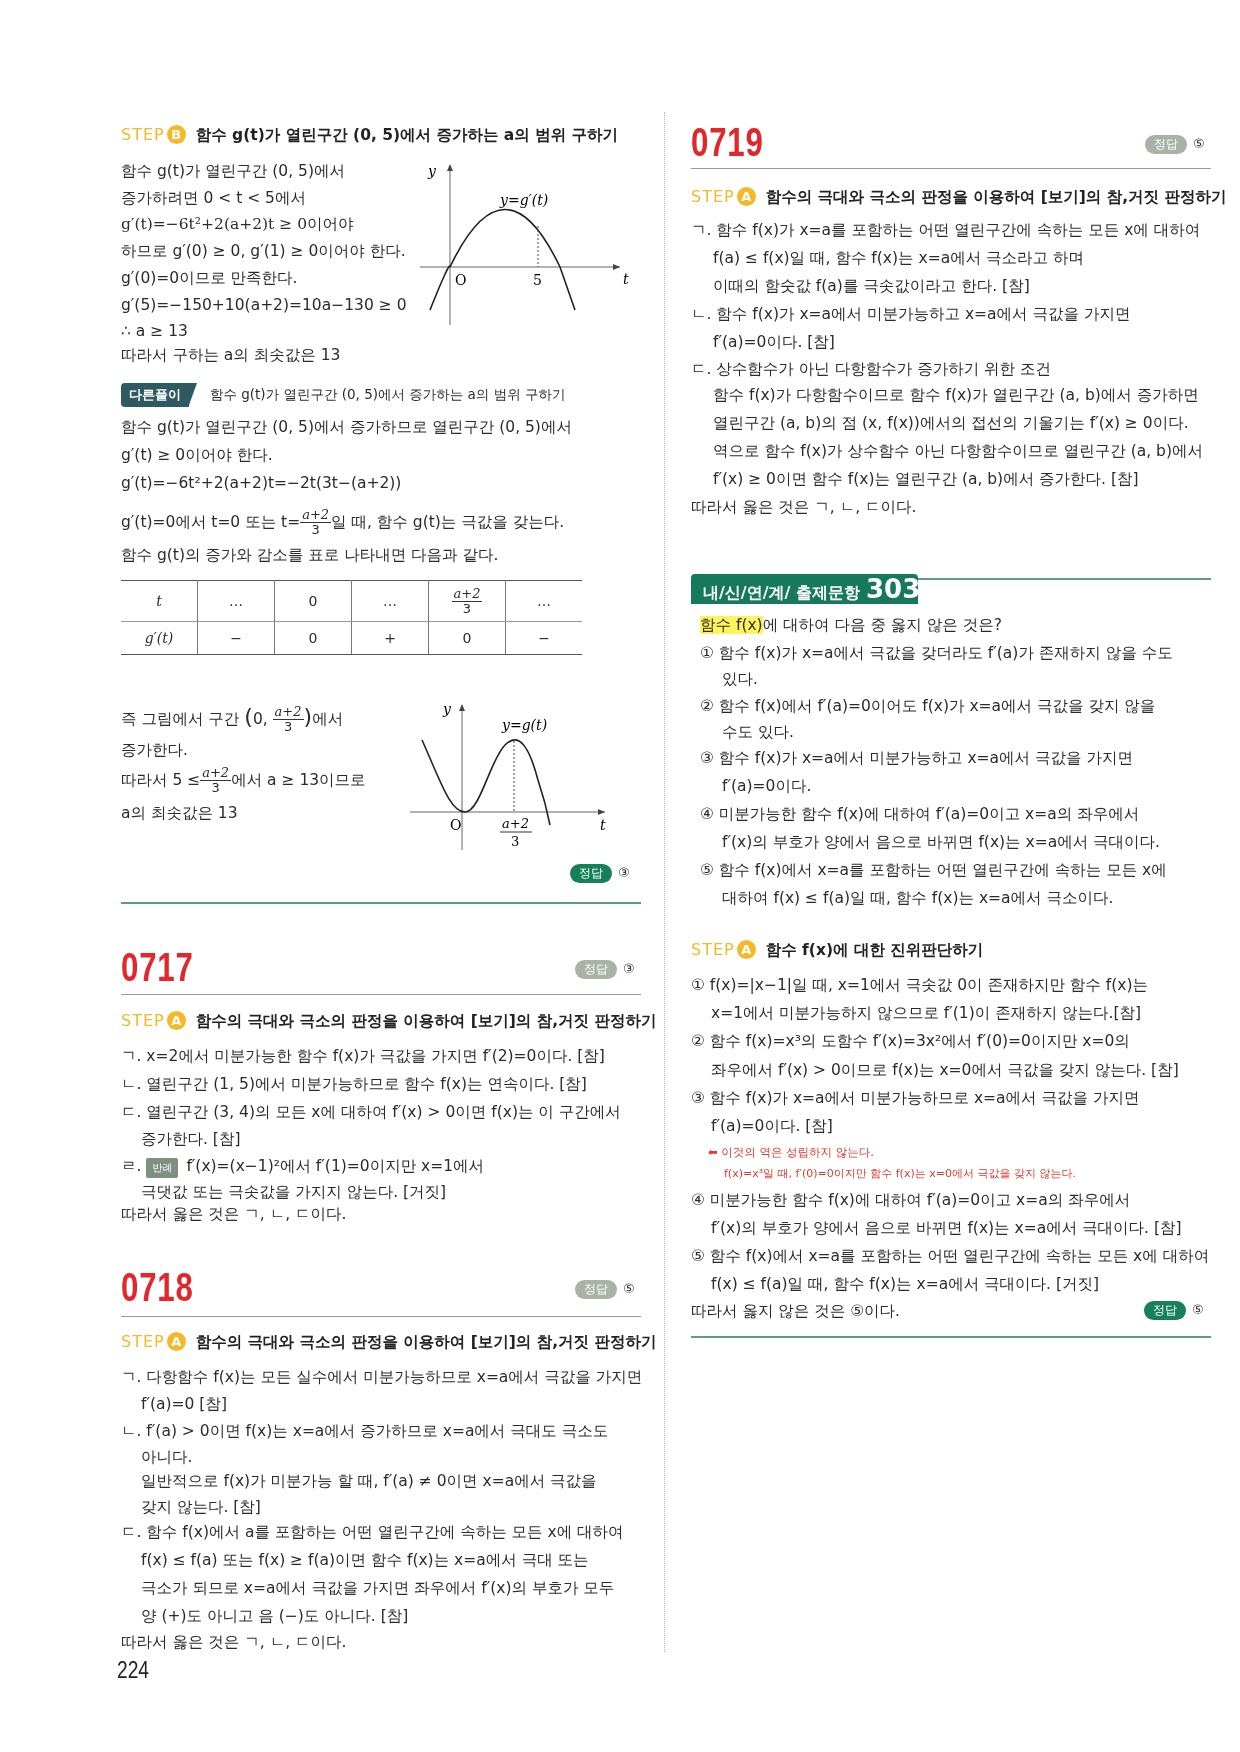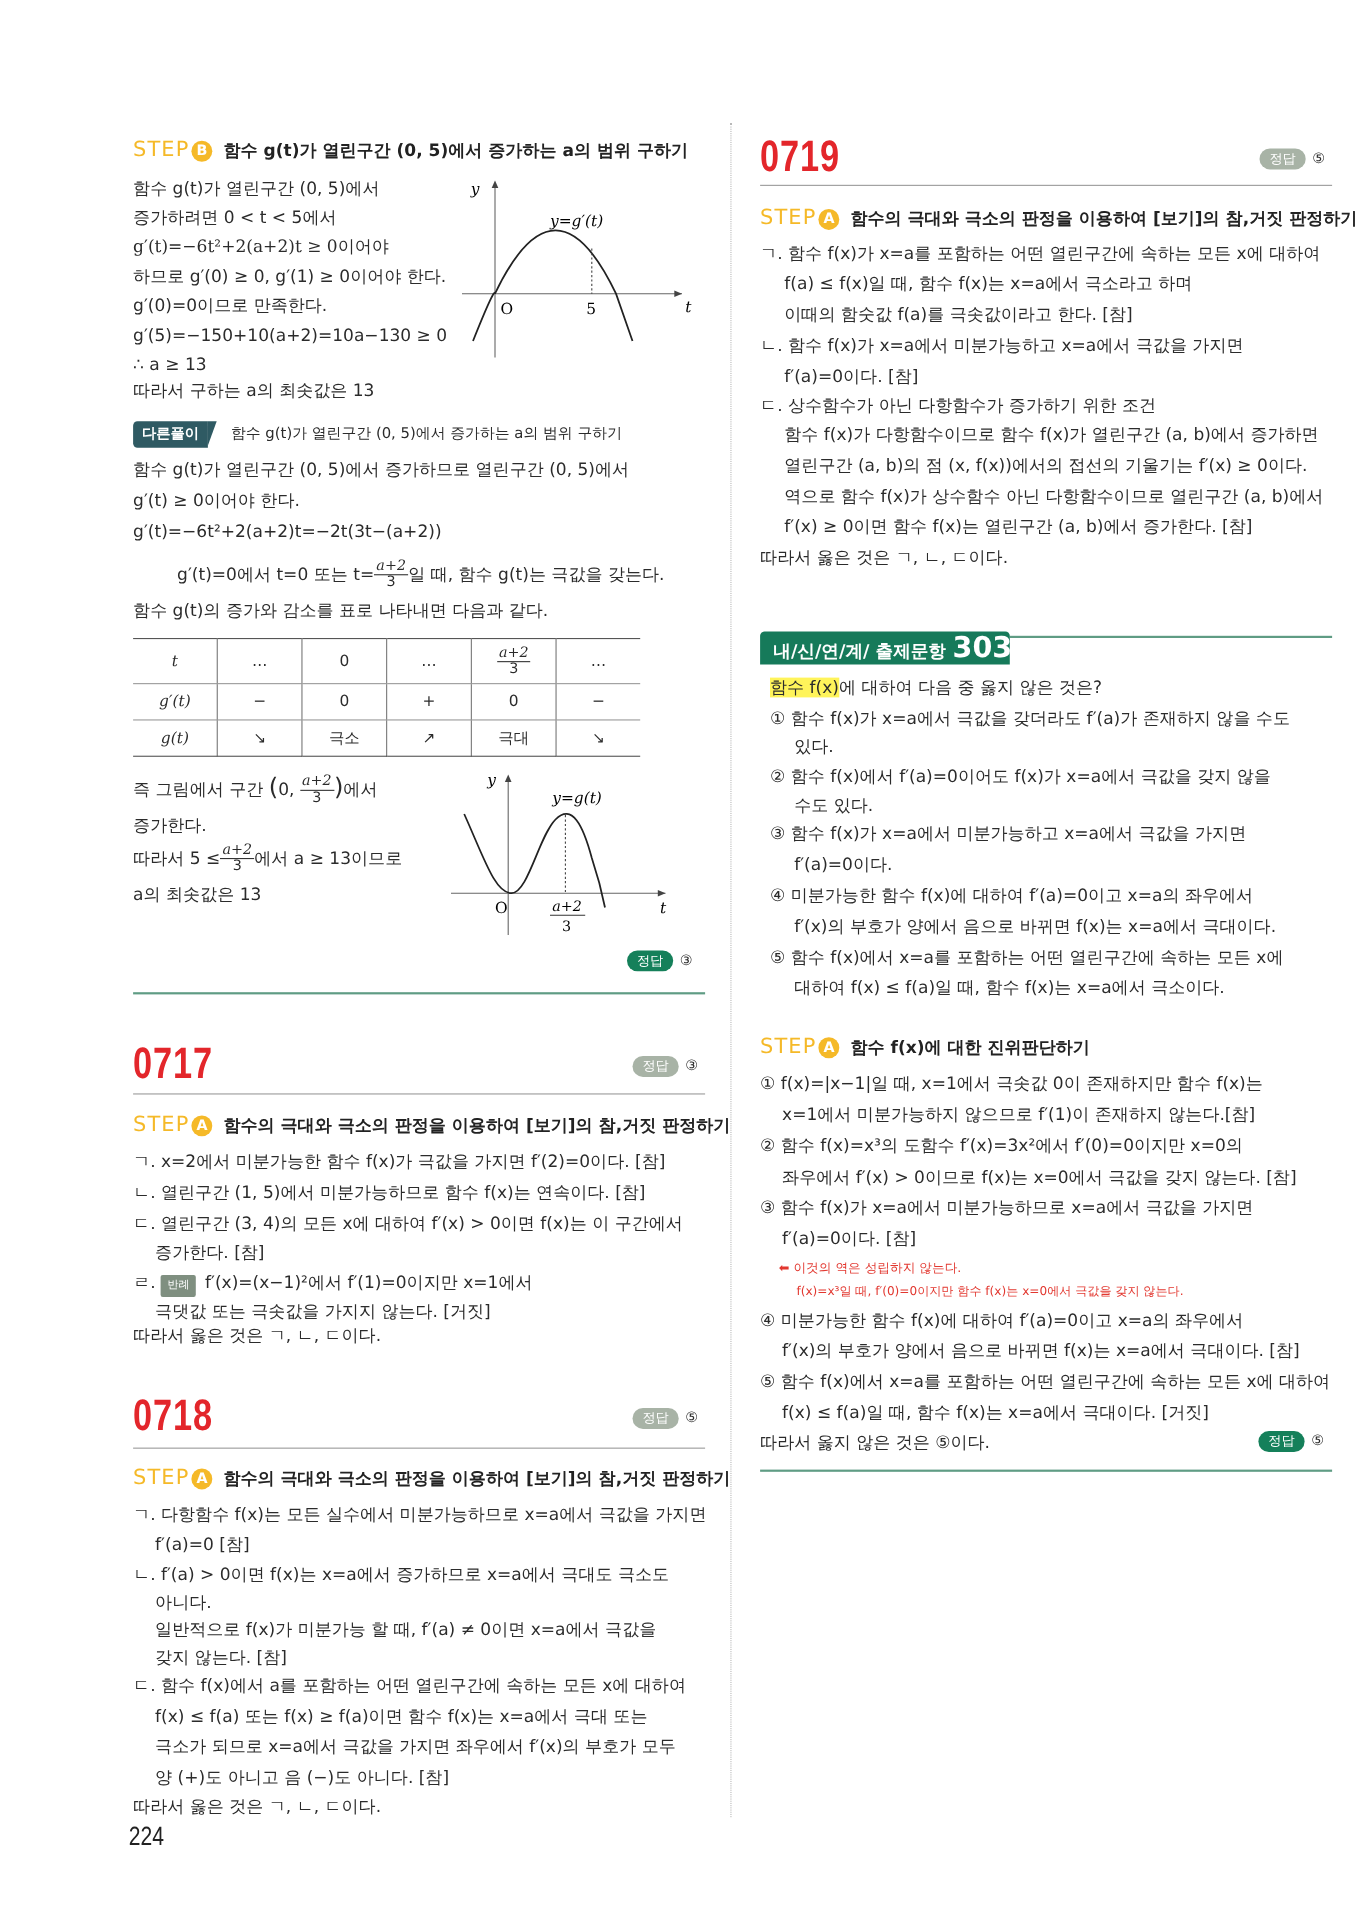--- a/index.html
+++ b/index.html
@@ -2,21 +2,21 @@
 <html><head>
 <meta charset="utf-8">
 <style>
   html, body { margin:0; padding:0; background:#ffffff; }
   body { width:1240px; height:1752px; position:relative; overflow:hidden;
          font-family:"DejaVu Sans", sans-serif; color:#2b2b2b; font-size:15.5px; }
   .divider { position:absolute; left:664px; top:112px; height:1540px; border-left:1px dotted #b8b8b8; }
   .ln { position:absolute; white-space:nowrap; line-height:20px; }
   .math { font-family:"DejaVu Serif", serif; font-style:italic; }
   .step { position:absolute; white-space:nowrap; font-weight:bold; font-size:15.5px; color:#222; }
-  .step .tag { color:#f5b928; font-weight:normal; letter-spacing:1px; font-size:19px; }
+  .step .tag { color:#f5b928; font-weight:normal; letter-spacing:1px; font-size:16px; }
   .step .circ { display:inline-block; width:19px; height:19px; border-radius:50%; background:#f5b928; color:#fff;
                 font-size:13px; line-height:19px; text-align:center; margin:0 10px 0 2px; vertical-align:1px; font-weight:bold; }
   .qnum { position:absolute; font-family:"Liberation Sans", sans-serif; font-weight:bold; font-size:40px; color:#e3262b;
           transform:scaleX(0.78); transform-origin:left top; letter-spacing:1px; }
   .ans { position:absolute; white-space:nowrap; font-size:13px; }
   .pill { display:inline-block; padding:1px 9px; border-radius:10px; color:#fff; font-size:12px; margin-right:6px; }
   .pill.grey { background:#a8b3a6; }
   .pill.green { background:#15805a; }
   .hr { position:absolute; height:0; border-top:1.5px solid #9a9a9a; }
   .hr.green { border-top:2px solid #5f9c84; }
@@ -77,21 +77,21 @@
     <text x="80" y="45" font-size="14" font-style="italic">y=g′(t)</text>
   </svg>
 
   <div class="ln" style="left:121px;top:383px;">
     <span class="alt-badge">다른풀이</span>
     <span style="font-size:13.5px;margin-left:6px;">함수 g(t)가 열린구간 (0, 5)에서 증가하는 a의 범위 구하기</span>
   </div>
   <div class="ln" style="left:121px;top:417px;">함수 g(t)가 열린구간 (0, 5)에서 증가하므로 열린구간 (0, 5)에서</div>
   <div class="ln" style="left:121px;top:445px;">g′(t) ≥ 0이어야 한다.</div>
   <div class="ln" style="left:121px;top:473px;">g′(t)=−6t²+2(a+2)t=−2t(3t−(a+2))</div>
-  <div class="ln" style="left:121px;top:505px;line-height:34px;margin-left:40px;">
+  <div class="ln" style="left:121px;top:505px;line-height:34px;">
     <span>g′(t)=0에서 t=0 또는 t=</span><span class="frac"><span class="n math">a+2</span><span class="d">3</span></span><span>일 때, 함수 g(t)는 극값을 갖는다.</span>
   </div>
   <div class="ln" style="left:121px;top:545px;">함수 g(t)의 증가와 감소를 표로 나타내면 다음과 같다.</div>
 
   <table class="vt" style="left:121px;top:580px;">
     <tbody>
         <tr>
       <td class="math">t</td>
       <td>…</td>
       <td>0</td>
@@ -100,28 +100,20 @@
       <td>…</td>
     </tr>
     <tr>
       <td class="math">g′(t)</td>
       <td>−</td>
       <td>0</td>
       <td>+</td>
       <td>0</td>
       <td>−</td>
     </tr>
-    <tr>
-      <td class="math">g(t)</td>
-      <td>↘</td>
-      <td>극소</td>
-      <td>↗</td>
-      <td>극대</td>
-      <td>↘</td>
-    </tr>
   </tbody>
     </table>
 
   <div class="ln" style="left:121px;top:700px;line-height:34px;">
     <span>즉 그림에서 구간</span> <span style="font-size:22px;">(</span>0, <span class="frac"><span class="n math">a+2</span><span class="d">3</span></span><span style="font-size:22px;">)</span><span>에서</span>
   </div>
   <div class="ln" style="left:121px;top:740px;">증가한다.</div>
   <div class="ln" style="left:121px;top:763px;line-height:34px;">
     <span>따라서 5 ≤</span><span class="frac"><span class="n math">a+2</span><span class="d">3</span></span><span>에서 a ≥ 13이므로</span>
   </div>

